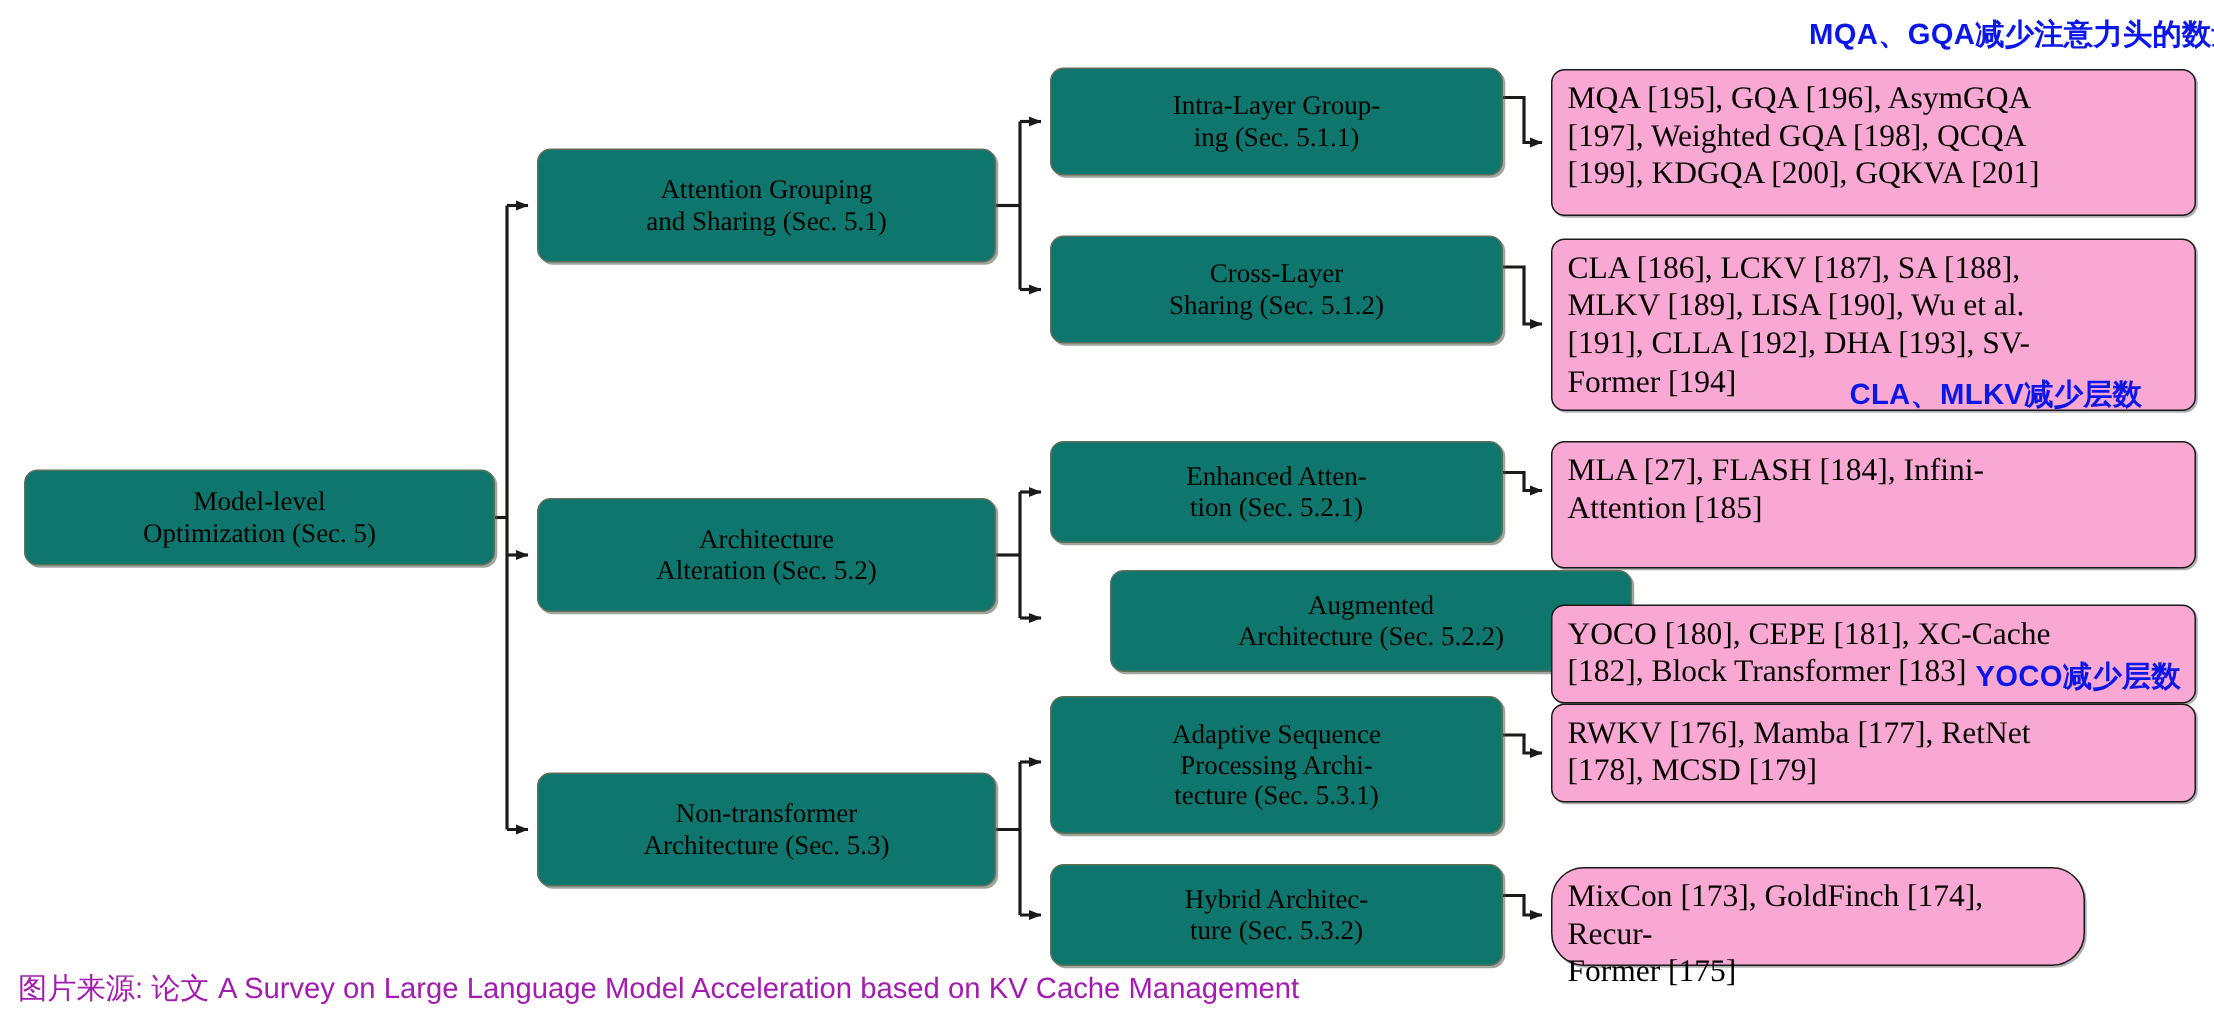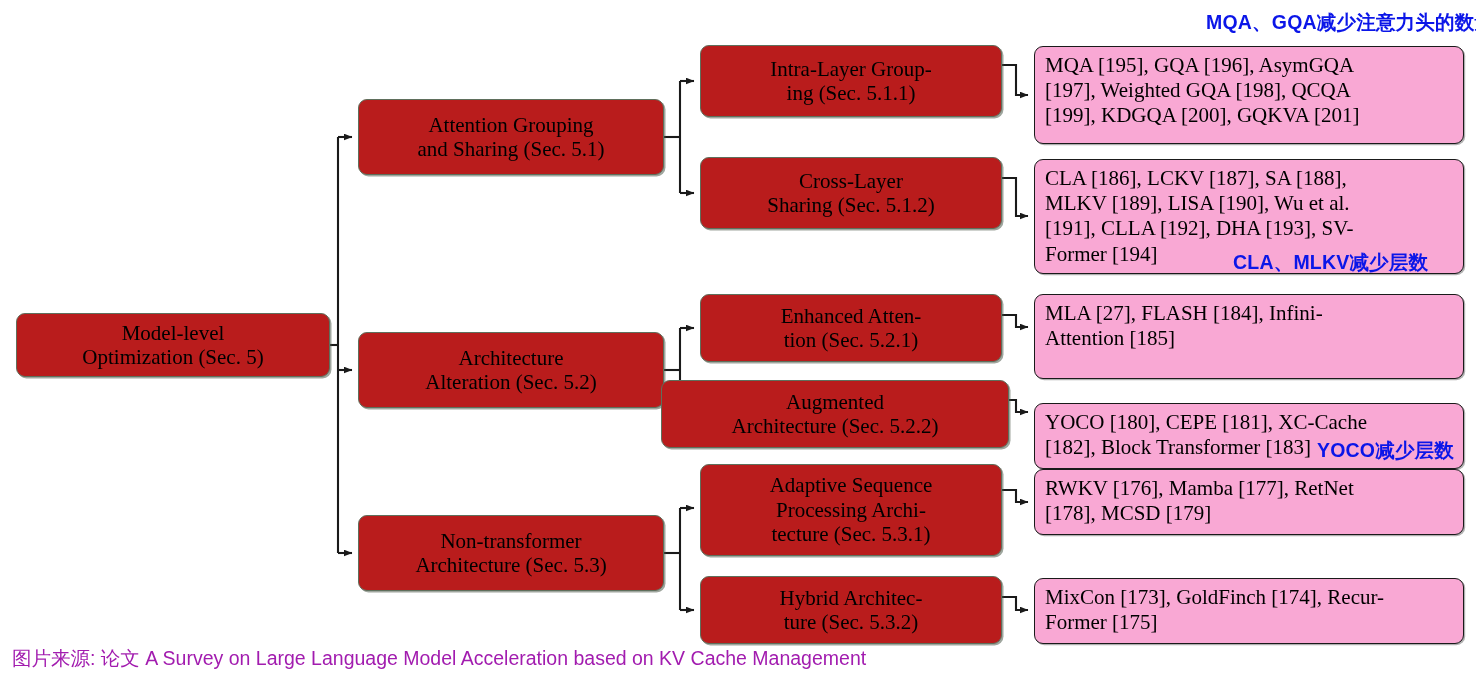--- a/index.html
+++ b/index.html
@@ -32,24 +32,24 @@
     align-items: center;
     justify-content: center;
     text-align: center;
     border-radius: 9px;
     font-family: "Liberation Serif", serif;
     color: #000000;
     line-height: 1.16;
     z-index: 2;
   }
   .node.green {
-    background: #b91c1c;
+    background: #0f766e;
     border: 1.6px solid #5f6f5c;
     box-shadow: 1.5px 1.5px 0 rgba(80,92,78,0.55);
-    font-size: 21px;
+    font-size: 18px;
   }
   .node.leaf {
     background: #f9a8d4;
     border: 1.4px solid #1a1a1a;
     box-shadow: 1.2px 1.2px 0 rgba(30,30,30,0.35);
     font-size: 21px;
     display: block;
     text-align: left;
     padding: 6px 9px 5px 10px;
   }
@@ -166,21 +166,21 @@
 Alteration (Sec. 5.2)</span>
   </div>
   <div class="node green" style="left:700px; top:294px; width:302px; height:68px;">
     <span class="txt">Enhanced Atten-
 tion (Sec. 5.2.1)</span>
   </div>
   <div class="node leaf" style="left:1034px; top:294px; width:430px; height:85px;">
     <span class="txt">MLA [27], FLASH [184], Infini-
 Attention [185]</span>
   </div>
-  <div class="node green" style="left:661px; top:380px; width:348px; height:68px;">
+  <div class="node green" style="left:740px; top:380px; width:348px; height:68px;">
     <span class="txt">Augmented
 Architecture (Sec. 5.2.2)</span>
   </div>
   <div class="node leaf" style="left:1034px; top:379px; width:430px; height:66px;margin-top:24px;">
     <span class="txt">YOCO [180], CEPE [181], XC-Cache
 [182], Block Transformer [183]</span>
   </div>
 
   <div class="node green" style="left:358px; top:515px; width:306px; height:76px;">
     <span class="txt">Non-transformer
@@ -192,21 +192,21 @@
 tecture (Sec. 5.3.1)</span>
   </div>
   <div class="node leaf" style="left:1034px; top:469px; width:430px; height:66px;">
     <span class="txt">RWKV [176], Mamba [177], RetNet
 [178], MCSD [179]</span>
   </div>
   <div class="node green" style="left:700px; top:576px; width:302px; height:68px;">
     <span class="txt">Hybrid Architec-
 ture (Sec. 5.3.2)</span>
   </div>
-  <div class="node leaf" style="left:1034px; top:578px; width:430px; height:66px;">
+  <div class="node leaf" style="left:1034px; top:578px; width:356px; height:66px;border-radius:22px;">
     <span class="txt">MixCon [173], GoldFinch [174], Recur-
 Former [175]</span>
   </div>
 
   <div class="annot" style="left:1206px; top:9px;">MQA、GQA减少注意力头的数量</div>
   <div class="annot" style="left:1233px; top:249px;">CLA、MLKV减少层数</div>
   <div class="annot" style="left:1317px; top:437px;">YOCO减少层数</div>
 
   <div class="caption">图片来源: 论文 A Survey on Large Language Model Acceleration based on KV Cache Management</div>
 

